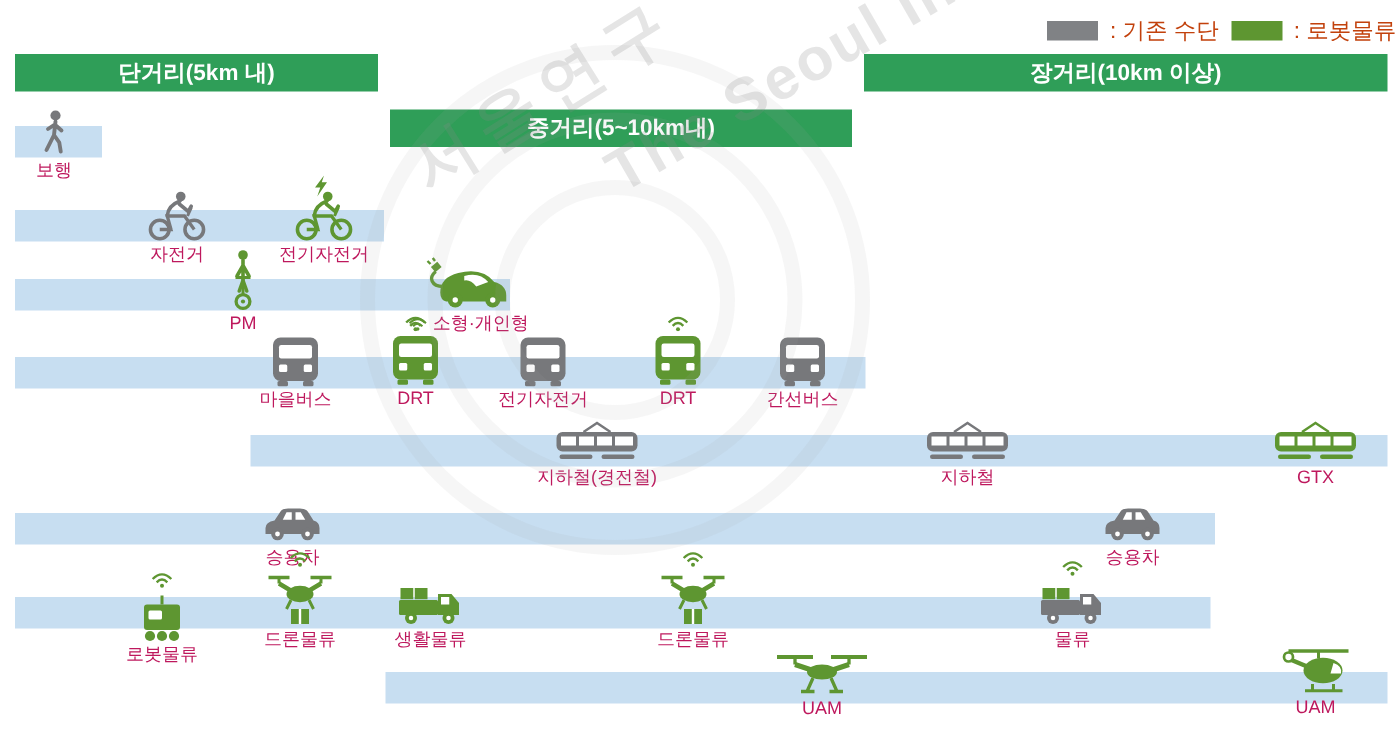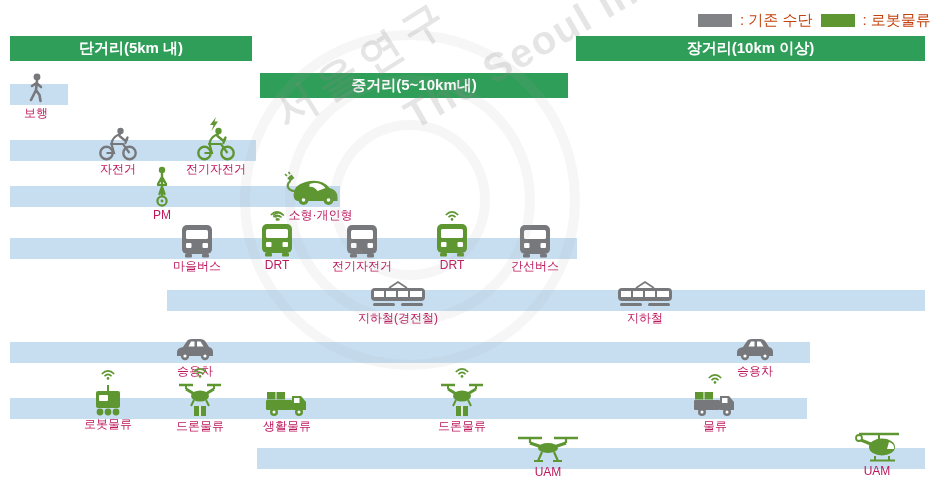--- a/index.html
+++ b/index.html
@@ -277,35 +277,41 @@
         <use href="#g-bus"></use>
       </svg>
     <div class="lbl">간선버스</div>
   </div>
   <div class="item" style="left:645px;top:280px">
     <svg class="ic gray" width="58" height="30" viewBox="0 0 58 30">
         <use href="#g-tram"></use>
       </svg>
     <div class="lbl">지하철</div>
   </div>
+  <div class="item" style="left:877px;top:280px">
+    <svg class="ic green" width="58" height="30" viewBox="0 0 58 30">
+        <use href="#g-tram"></use>
+      </svg>
+    <div class="lbl">GTX</div>
+  </div>
 
   <div class="item" style="left:195px;top:336px">
     <svg class="ic gray" width="42" height="27" viewBox="0 0 42 27">
         <use href="#g-car"></use>
       </svg>
     <div class="lbl">승용차</div>
   </div>
   <div class="item" style="left:755px;top:336px">
     <svg class="ic gray" width="42" height="27" viewBox="0 0 42 27">
         <use href="#g-car"></use>
       </svg>
     <div class="lbl">승용차</div>
   </div>
 
-  <div class="item" style="left:108px;top:368px">
+  <div class="item" style="left:108px;top:380px">
     <svg class="ic green" width="16" height="12" viewBox="0 0 18 13">
         <use href="#g-wifi"></use>
       </svg>
     <svg class="ic green" width="34" height="34" viewBox="0 0 34 34">
         <use href="#g-robot"></use>
       </svg>
     <div class="lbl">로봇물류</div>
   </div>
   <div class="item" style="left:200px;top:366px">
     <svg class="ic green" width="16" height="12" viewBox="0 0 18 13">

